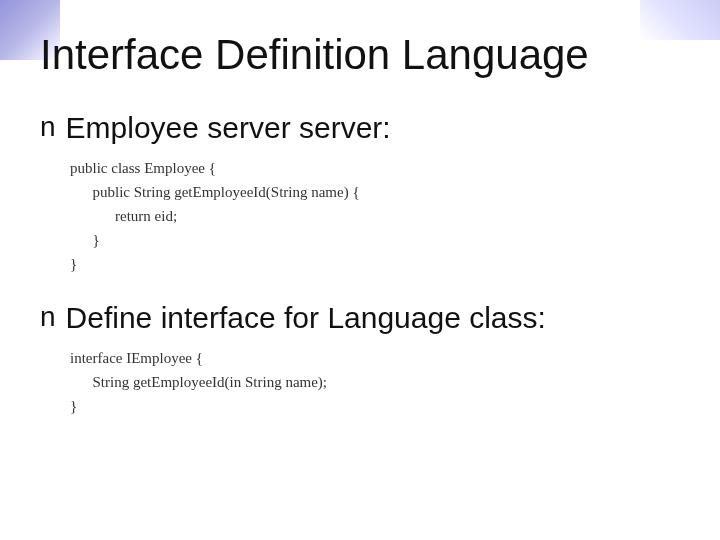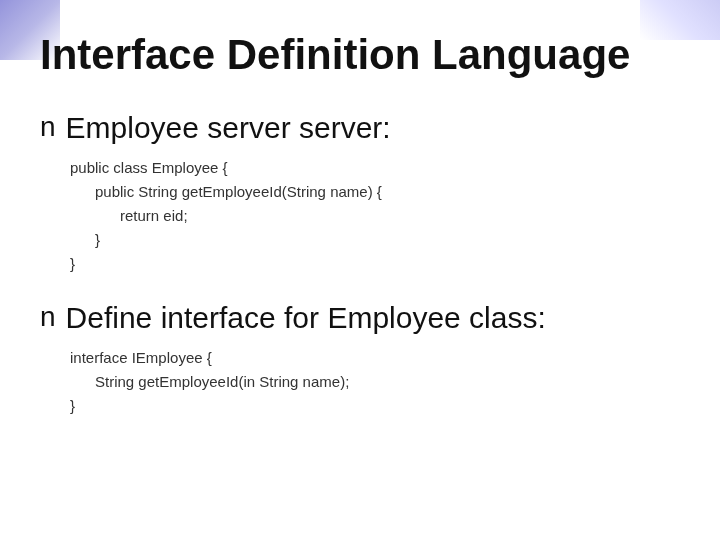--- a/index.html
+++ b/index.html
@@ -41,21 +41,21 @@
     .content {
       position: absolute;
       top: 30px;
       left: 40px;
       right: 40px;
       bottom: 20px;
     }
 
     .title {
       font-size: 42px;
-      font-weight: bold;
+      font-weight: normal;
       color: #111111;
       margin-bottom: 30px;
       line-height: 1.2;
     }
 
     .section {
       margin-bottom: 24px;
     }
 
     .bullet-heading {
@@ -72,21 +72,21 @@
       flex-shrink: 0;
     }
 
     .heading-text {
       font-size: 30px;
       color: #111111;
       line-height: 1.2;
     }
 
     .code-block {
-      font-family: Liberation Sans, sans-serif;
+      font-family: Liberation Serif, serif;
       font-size: 15px;
       color: #333333;
       margin-left: 30px;
       line-height: 1.6;
       white-space: pre;
     }
   </style>
 </head>
 <body>
 
@@ -105,20 +105,20 @@
     <div class="code-block">public class Employee {
       public String getEmployeeId(String name) {
             return eid;
       }
 }</div>
   </div>
 
   <div class="section">
     <div class="bullet-heading">
       <span class="bullet">n</span>
-      <span class="heading-text">Define interface for Employee class:</span>
+      <span class="heading-text">Define interface for Language class:</span>
     </div>
     <div class="code-block">interface IEmployee {
       String getEmployeeId(in String name);
 }</div>
   </div>
 
 </div>
 
 </body></html>

